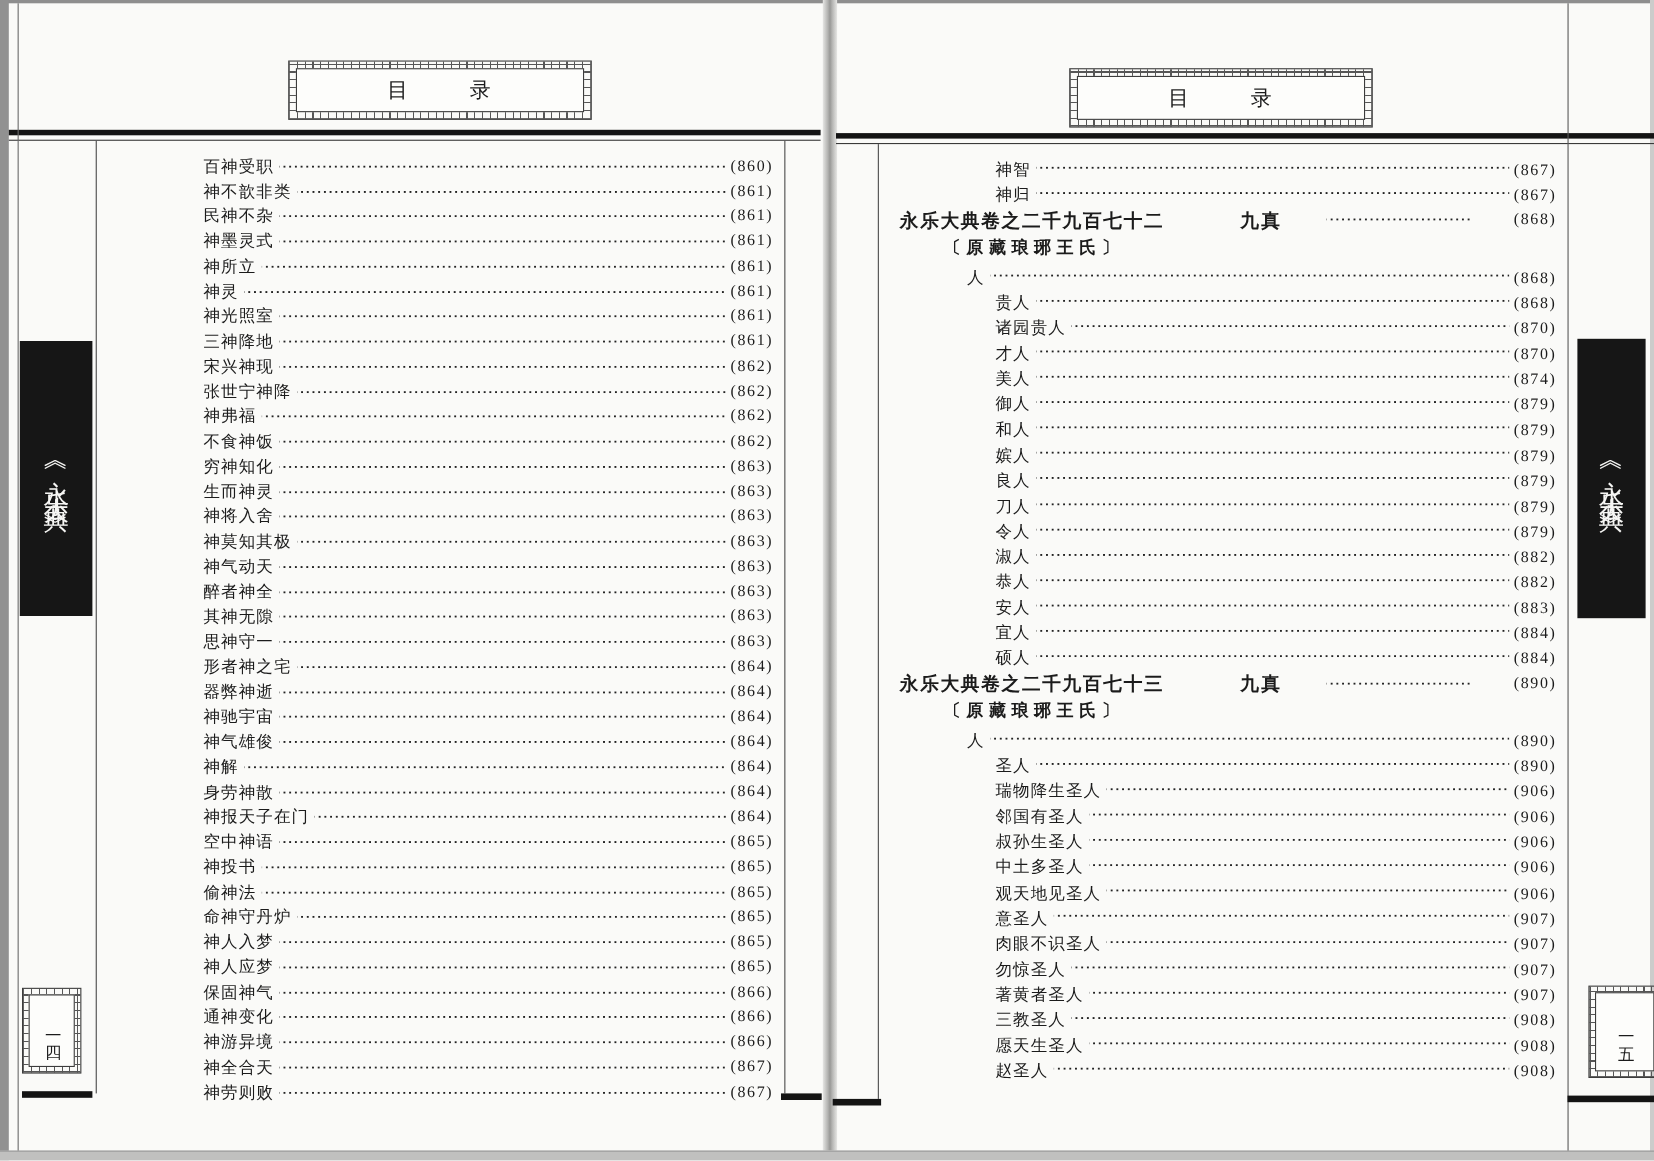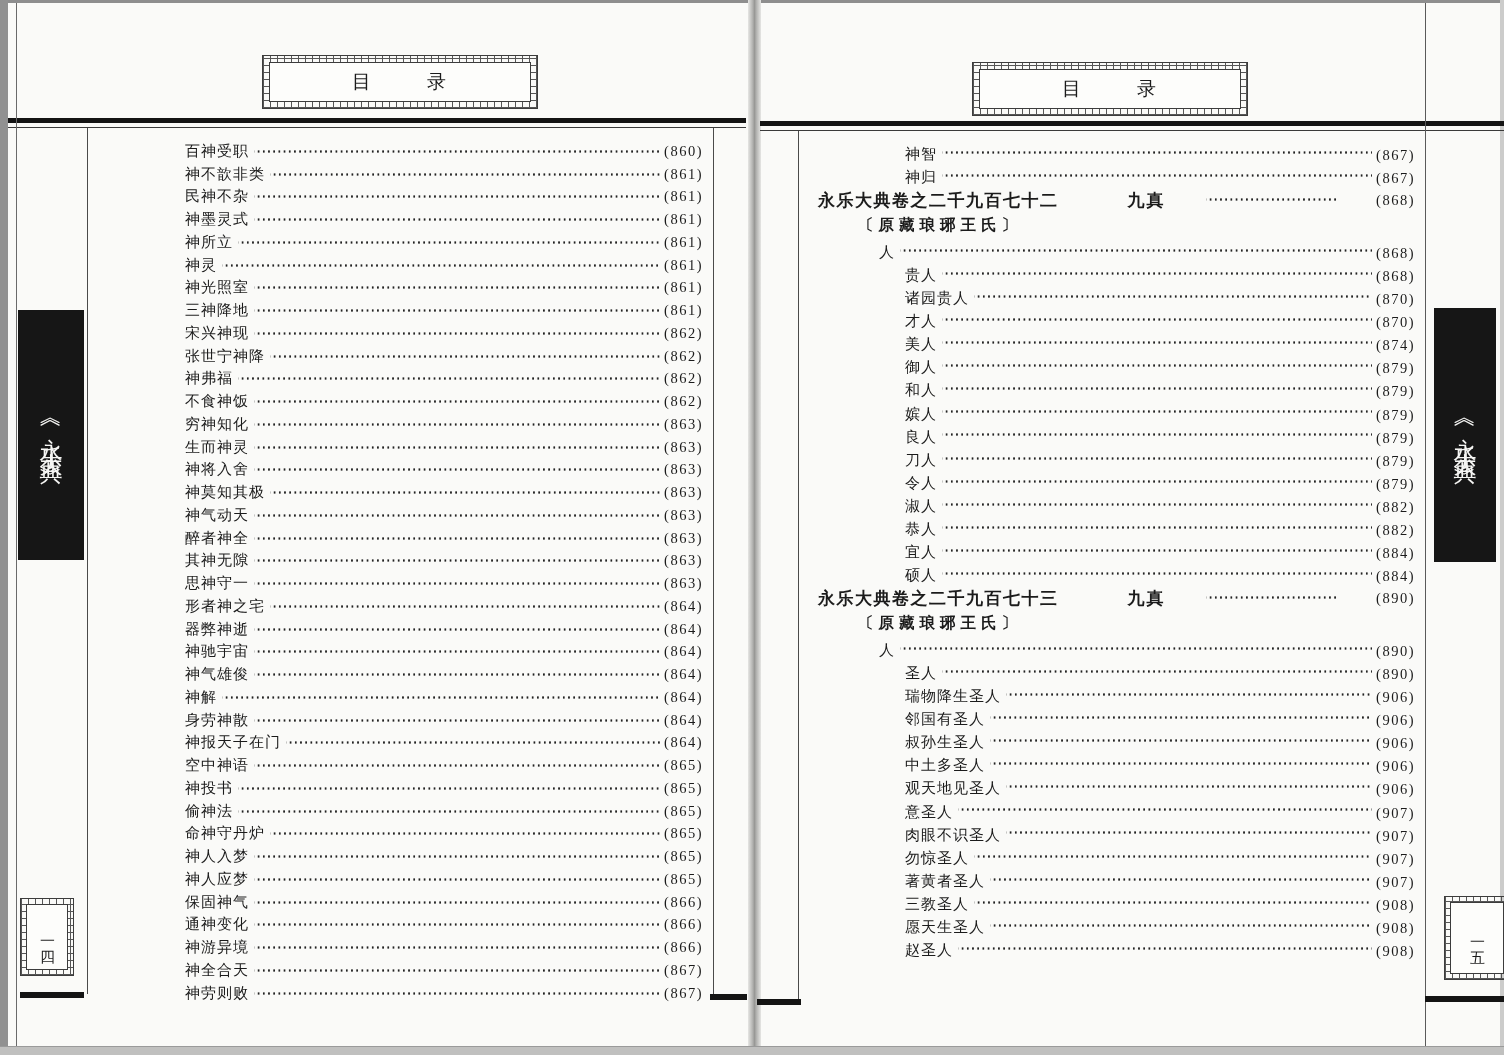--- a/index.html
+++ b/index.html
@@ -394,20 +394,25 @@
           <span class="title">淑人</span>
           <span class="leader"></span>
           <span class="num">(882)</span>
         </div>
         <div class="row entry lv2">
           <span class="title">恭人</span>
           <span class="leader"></span>
           <span class="num">(882)</span>
         </div>
         <div class="row entry lv2">
+          <span class="title">安人</span>
+          <span class="leader"></span>
+          <span class="num">(883)</span>
+        </div>
+        <div class="row entry lv2">
           <span class="title">宜人</span>
           <span class="leader"></span>
           <span class="num">(884)</span>
         </div>
         <div class="row entry lv2">
           <span class="title">硕人</span>
           <span class="leader"></span>
           <span class="num">(884)</span>
         </div>
         <div class="row chapter">

